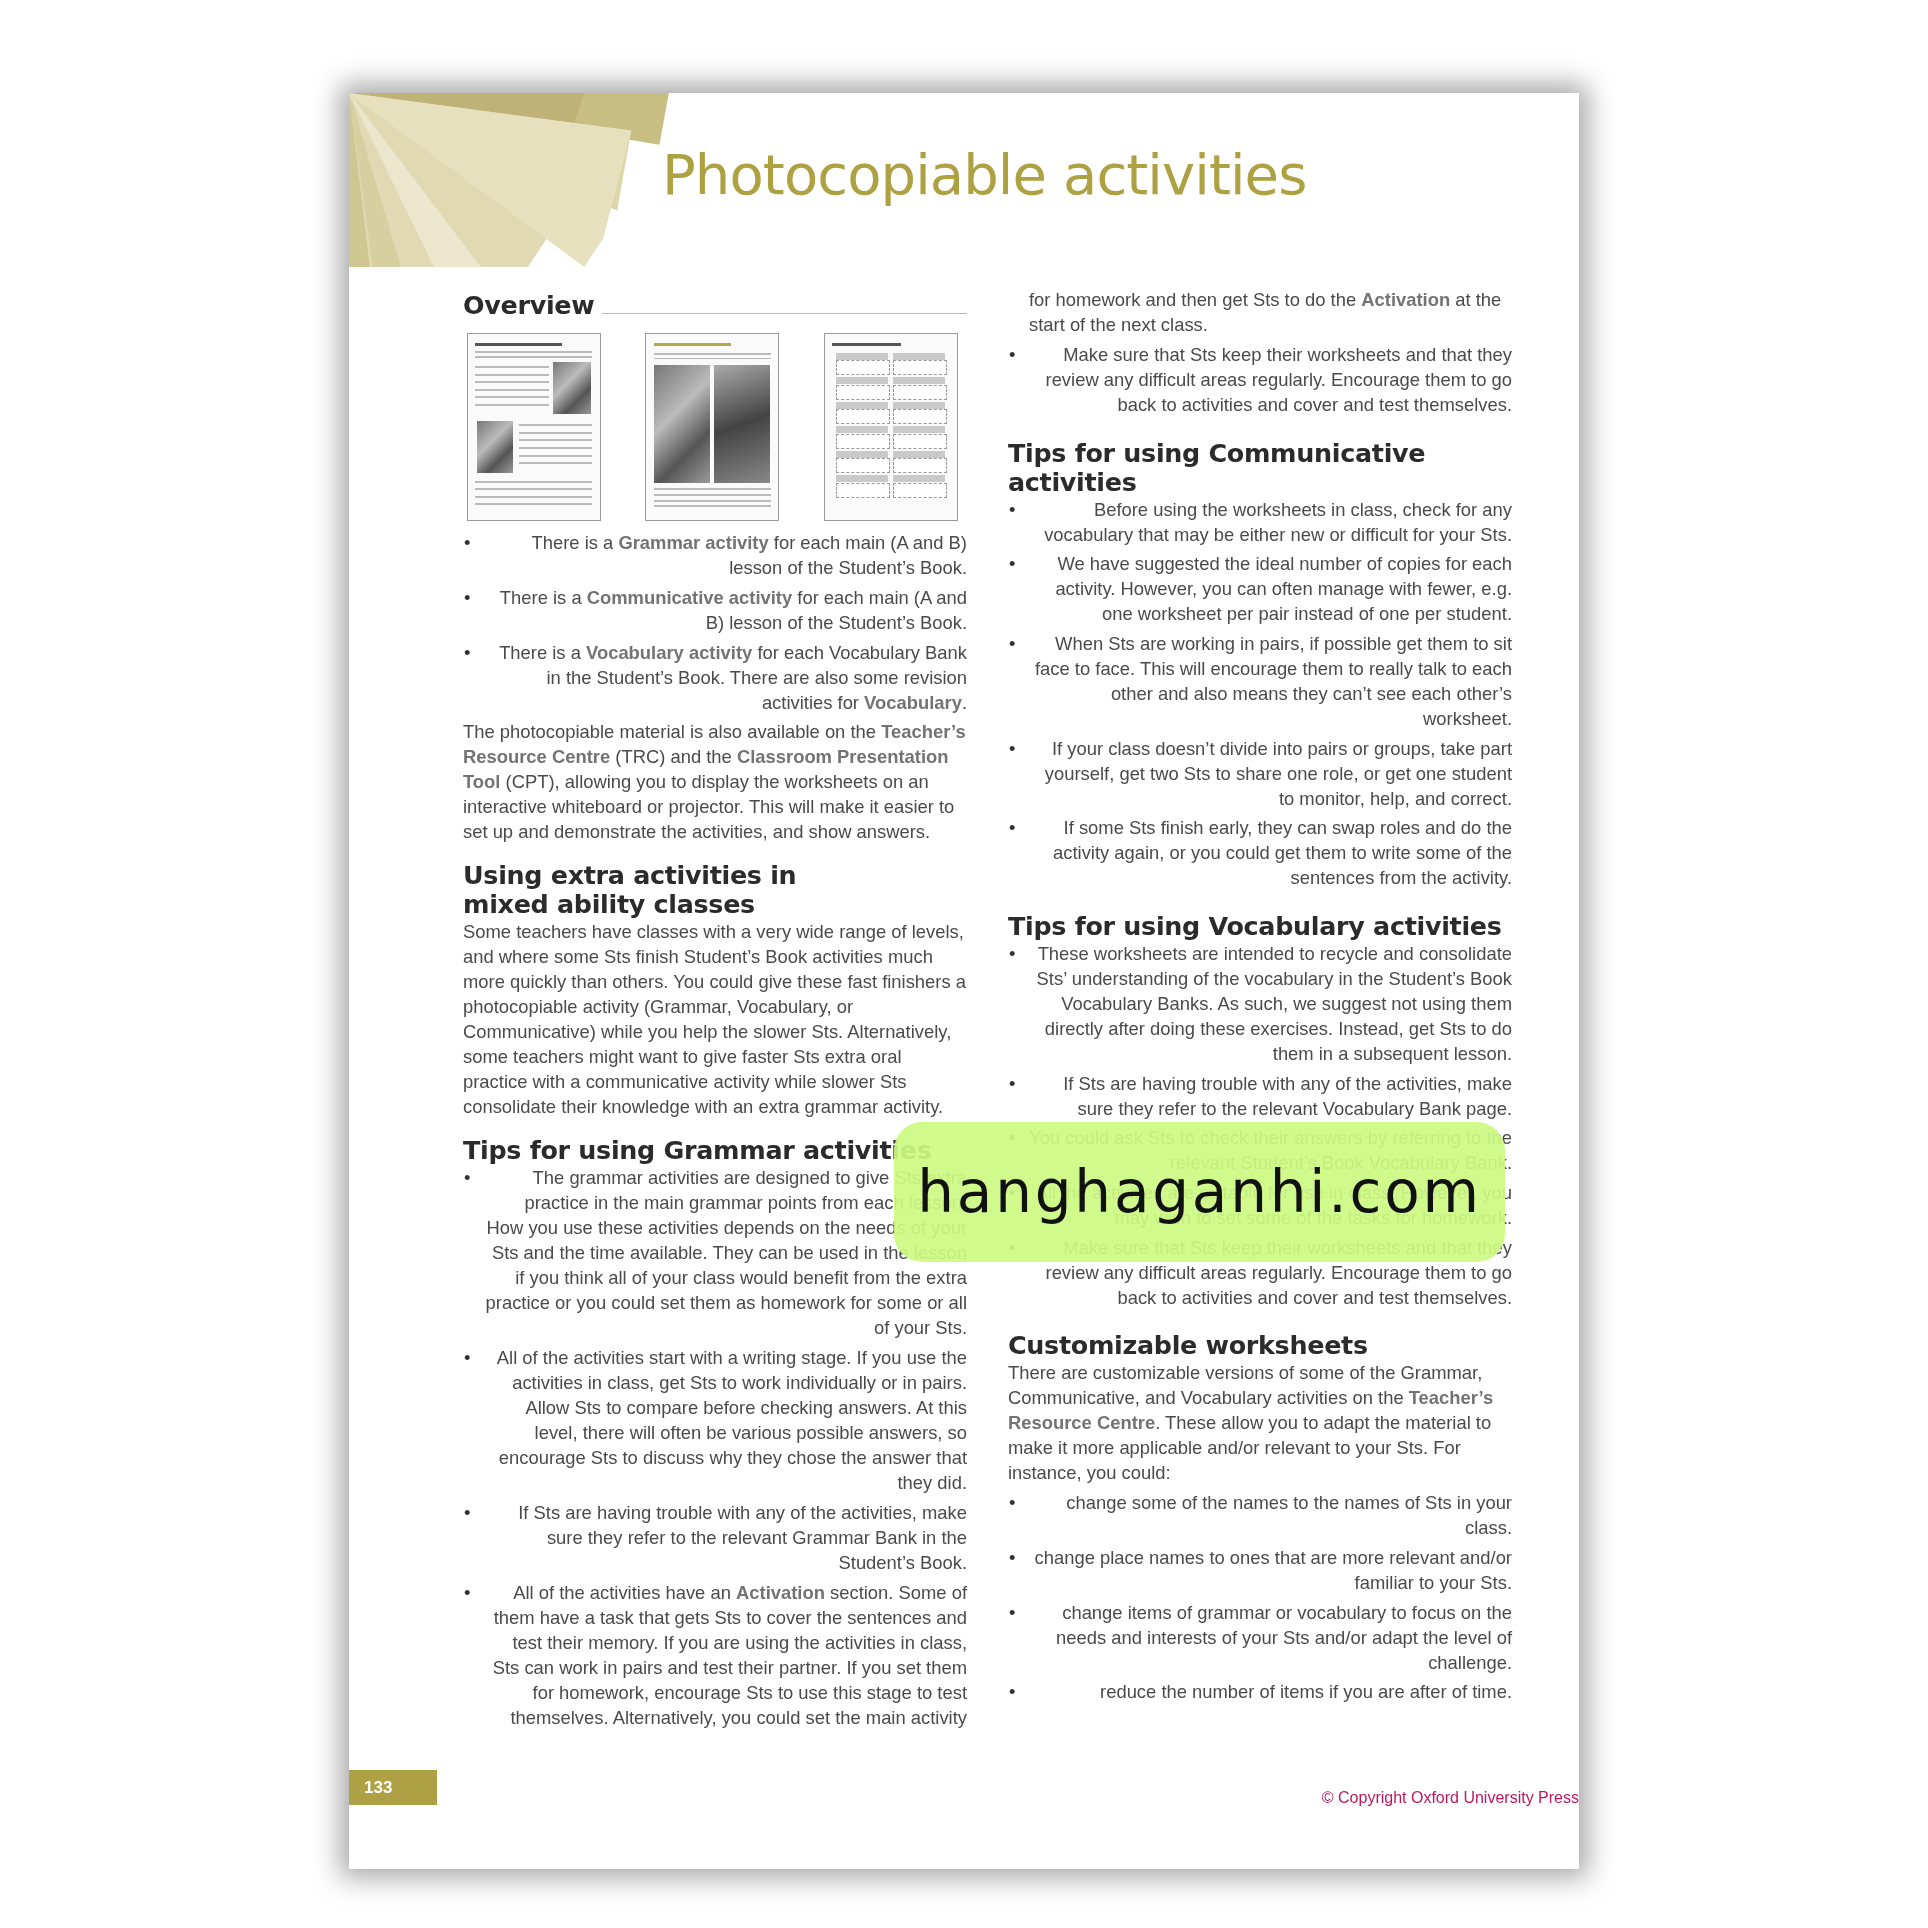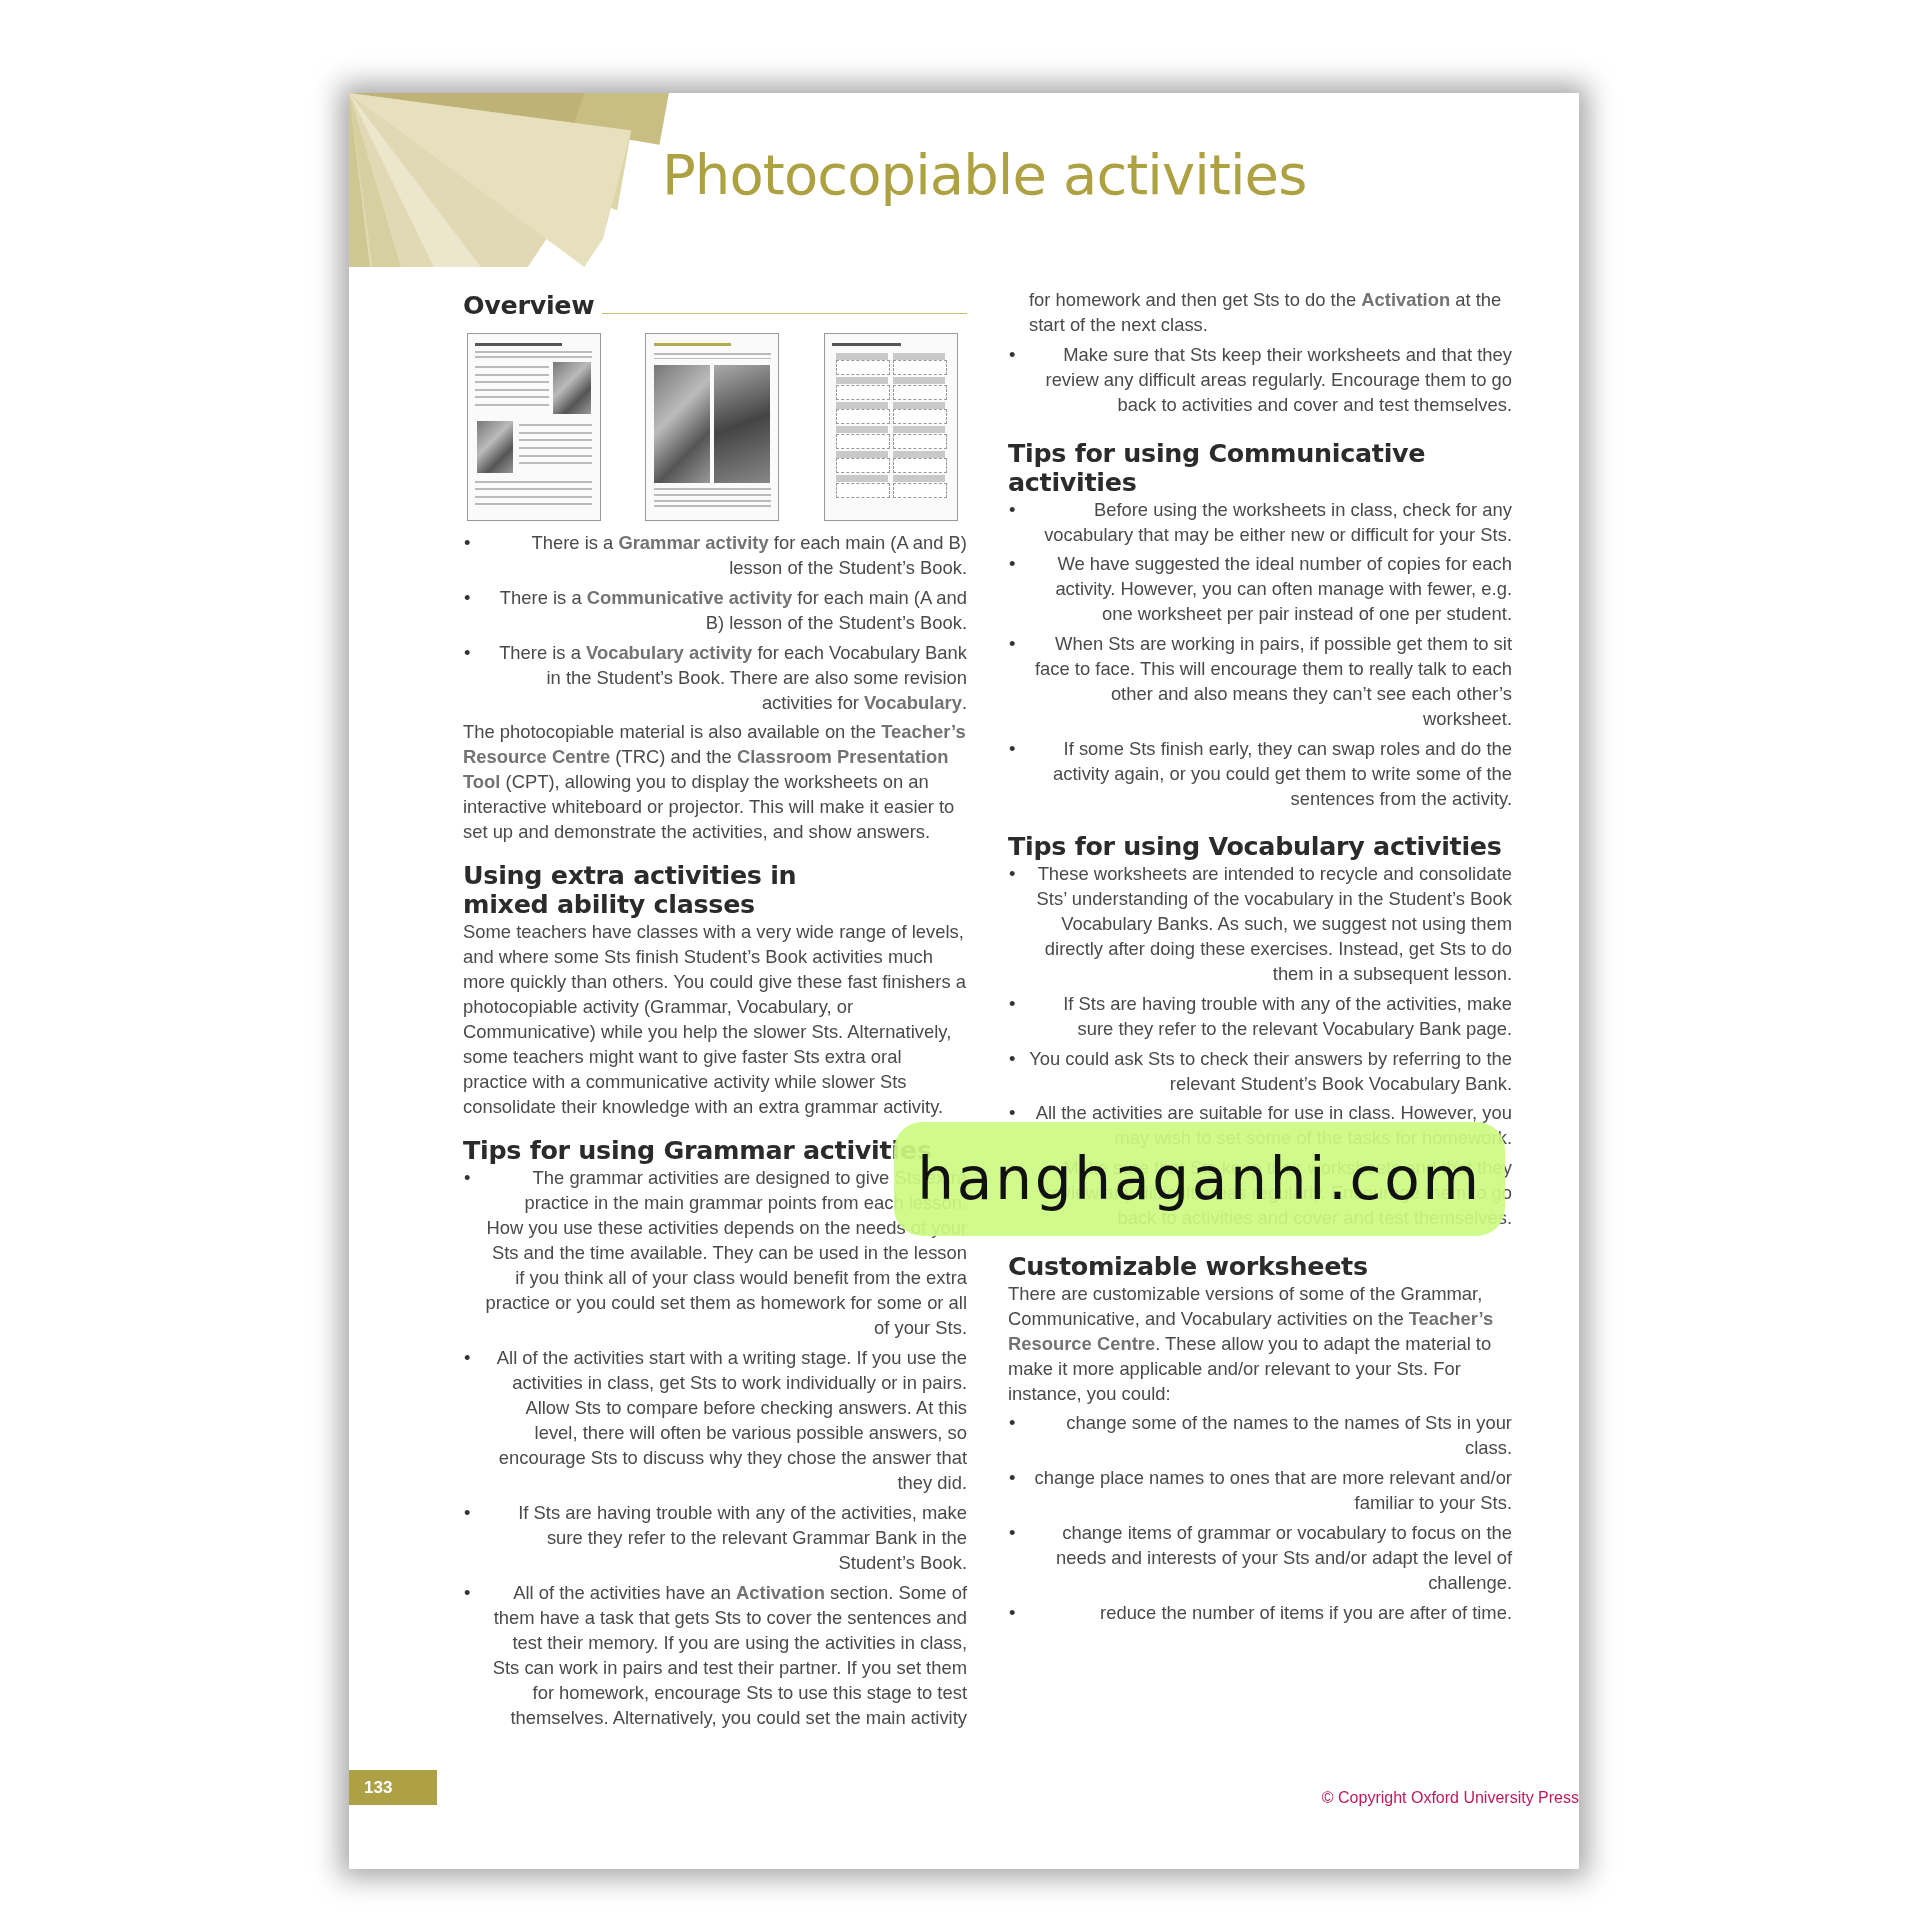--- a/index.html
+++ b/index.html
@@ -42,21 +42,21 @@
   .gap-m { height:17px; }
   .pagenum {
     position:absolute; left:0; top:1677px; width:88px; height:35px; background:#aea044;
     color:#fff; font-weight:bold; font-size:17px; line-height:35px; padding-left:15px; box-sizing:border-box;
     font-family:"Liberation Sans Narrow","Liberation Sans", sans-serif;
   }
   .copyright {
     position:absolute; left:0; right:0; top:1696px; text-align:right; font-size:16px; color:#be185d;
   }
   .watermark {
-    position:absolute; left:894px; top:1122px; width:611px; height:114px; background:rgba(204,250,130,0.92);
+    position:absolute; left:894px; top:1122px; width:611px; height:140px; background:rgba(204,250,130,0.92);
     border-radius:28px; display:flex; align-items:center; justify-content:center;
     font-size:58px; color:#111; font-family:"DejaVu Sans", sans-serif; letter-spacing:2.8px;
   }
 </style>
 </head>
 <body>
 
 <div class="page">
 
   <svg class="corner-art" viewBox="0 0 340 185">
@@ -169,20 +169,21 @@
     <ul>
       <li>Make sure that Sts keep their worksheets and that they review any difficult areas regularly. Encourage them to go back to activities and cover and test themselves.</li>
     </ul>
 
     <div class="gap-m"></div>
     <h2>Tips for using Communicative activities</h2>
     <ul>
       <li>Before using the worksheets in class, check for any vocabulary that may be either new or difficult for your Sts.</li>
       <li>We have suggested the ideal number of copies for each activity. However, you can often manage with fewer, e.g. one worksheet per pair instead of one per student.</li>
       <li>When Sts are working in pairs, if possible get them to sit face to face. This will encourage them to really talk to each other and also means they can’t see each other’s worksheet.</li>
+      <li>If your class doesn’t divide into pairs or groups, take part yourself, get two Sts to share one role, or get one student to monitor, help, and correct.</li>
       <li>If some Sts finish early, they can swap roles and do the activity again, or you could get them to write some of the sentences from the activity.</li>
     </ul>
 
     <div class="gap-m"></div>
     <h2>Tips for using Vocabulary activities</h2>
     <ul>
       <li>These worksheets are intended to recycle and consolidate Sts’ understanding of the vocabulary in the Student’s Book Vocabulary Banks. As such, we suggest not using them directly after doing these exercises. Instead, get Sts to do them in a subsequent lesson.</li>
       <li>If Sts are having trouble with any of the activities, make sure they refer to the relevant Vocabulary Bank page.</li>
       <li>You could ask Sts to check their answers by referring to the relevant Student’s Book Vocabulary Bank.</li>
       <li>All the activities are suitable for use in class. However, you may wish to set some of the tasks for homework.</li>

